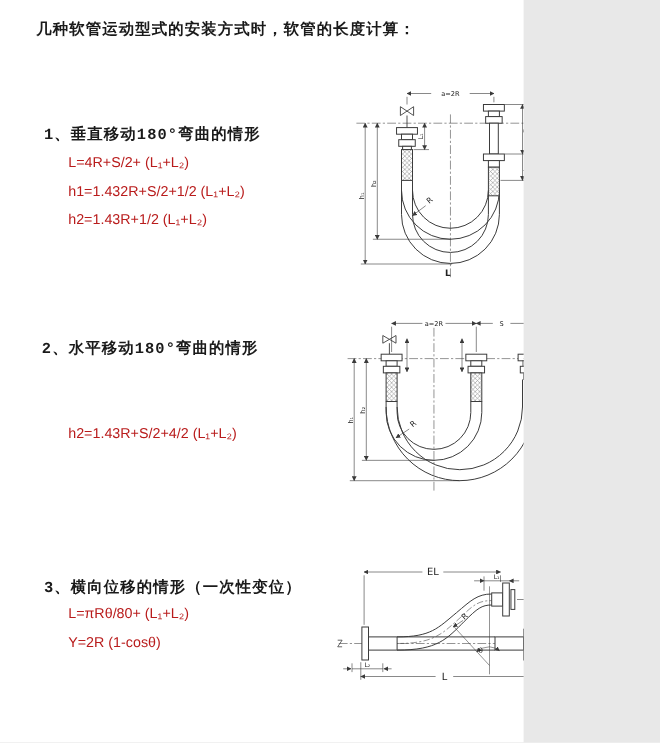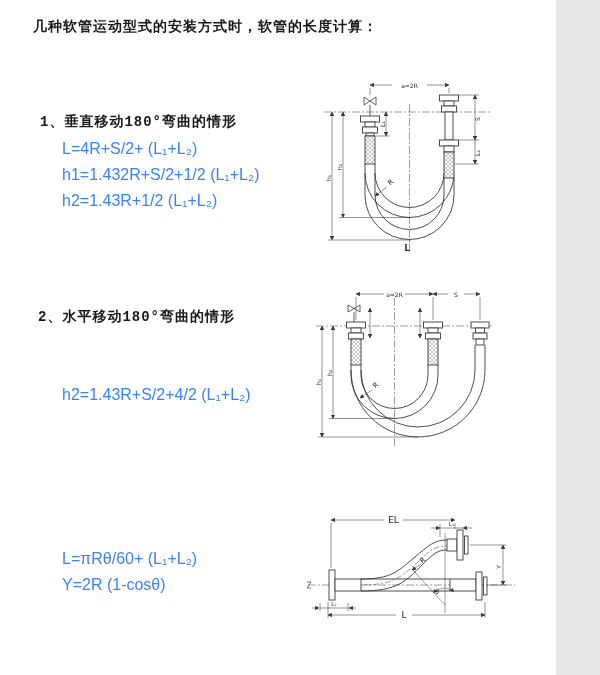--- a/index.html
+++ b/index.html
@@ -1,20 +1,20 @@
 <!DOCTYPE html>
 <html><head>
 <meta charset="utf-8">
 <style>
   html,body{margin:0;padding:0;background:#e8e8e8;}
-  .page{position:relative;width:556px;height:675px;background:#ffffff;overflow:hidden;
+  .page{position:relative;width:476px;height:675px;background:#ffffff;overflow:hidden;
         font-family:"Liberation Sans","DejaVu Sans",sans-serif;color:#1a1a1a;text-align:right;}
   .title{position:absolute;left:33px;top:18px;font-size:14px;font-weight:700;letter-spacing:1px;}
   .heading{position:absolute;font-size:14px;font-weight:700;letter-spacing:1px;white-space:nowrap;font-family:Liberation Mono, monospace;}
-  .formula{position:absolute;font-size:16px;font-weight:400;white-space:nowrap;color:#3b82f6;}
+  .formula{position:absolute;font-size:13px;font-weight:400;white-space:nowrap;color:#b91c1c;}
   svg.diag{position:absolute;}
   .dlab{font-family:"DejaVu Sans","Liberation Sans",sans-serif;}
 </style>
 </head>
 <body>
 
 <div class="page">
 
   <div class="title">几种软管运动型式的安装方式时，软管的长度计算：</div>
 
@@ -172,21 +172,22 @@
     </g>
     <g class="dlab" fill="#222" font-size="6" stroke="none">
       <text x="86.5" y="16.5" text-anchor="middle">a=2R</text>
       <text x="148" y="16.5" text-anchor="middle">S</text>
       <text x="13" y="102" text-anchor="middle" transform="rotate(-90 13 102)">h₁</text>
       <text x="24" y="93" text-anchor="middle" transform="rotate(-90 24 93)">h₂</text>
       <text x="69" y="107" text-anchor="middle" font-size="7" transform="rotate(-40 69 107)">R</text>
     </g>
   </svg>
 
-  <div class="formula" style="left:62px;top:550px">L=πRθ/60+ (L₁+L₂)</div>
+  <div class="heading" style="left:40px;top:525px">3、横向位移的情形（一次性变位）</div>
+  <div class="formula" style="left:62px;top:550px">L=πRθ/80+ (L₁+L₂)</div>
   <div class="formula" style="left:62px;top:576px">Y=2R (1-cosθ)</div>
 
   <svg class="diag" style="left:300px;top:495px" width="252" height="160" viewBox="0 0 252 160">
     <defs>
       <marker id="ar3" viewBox="0 0 10 10" refX="9" refY="5" markerWidth="8" markerHeight="8" orient="auto-start-reverse">
         <path d="M0,0L10,5L0,10z" fill="#3a3a3a"></path>
       </marker>
     </defs>
     <g stroke="#3a3a3a" fill="none" stroke-width="0.9">
       <g stroke-width="0.5" stroke-dasharray="8 2 2 2">

